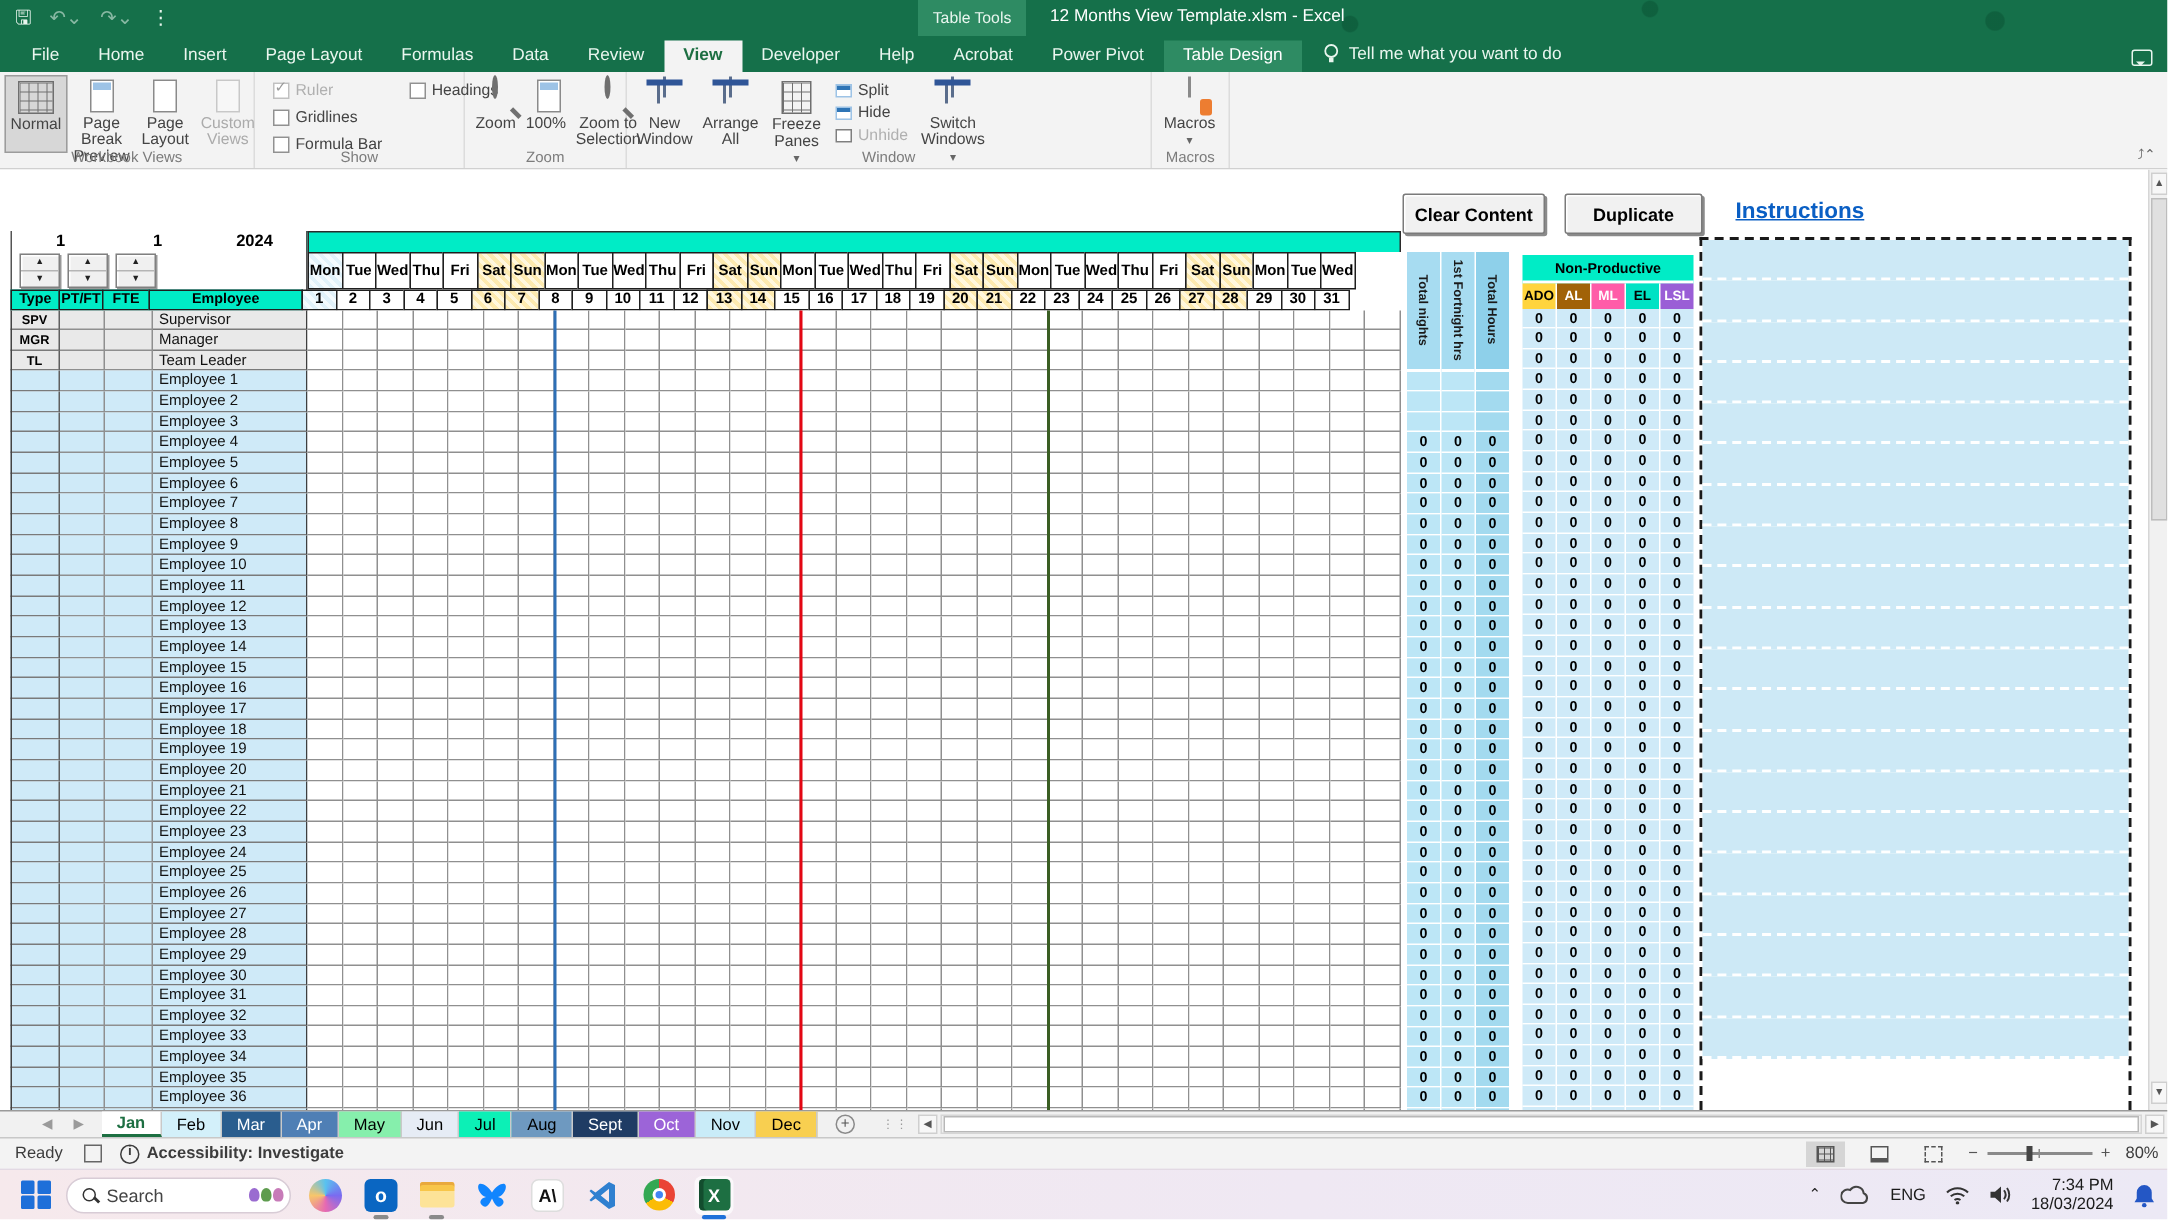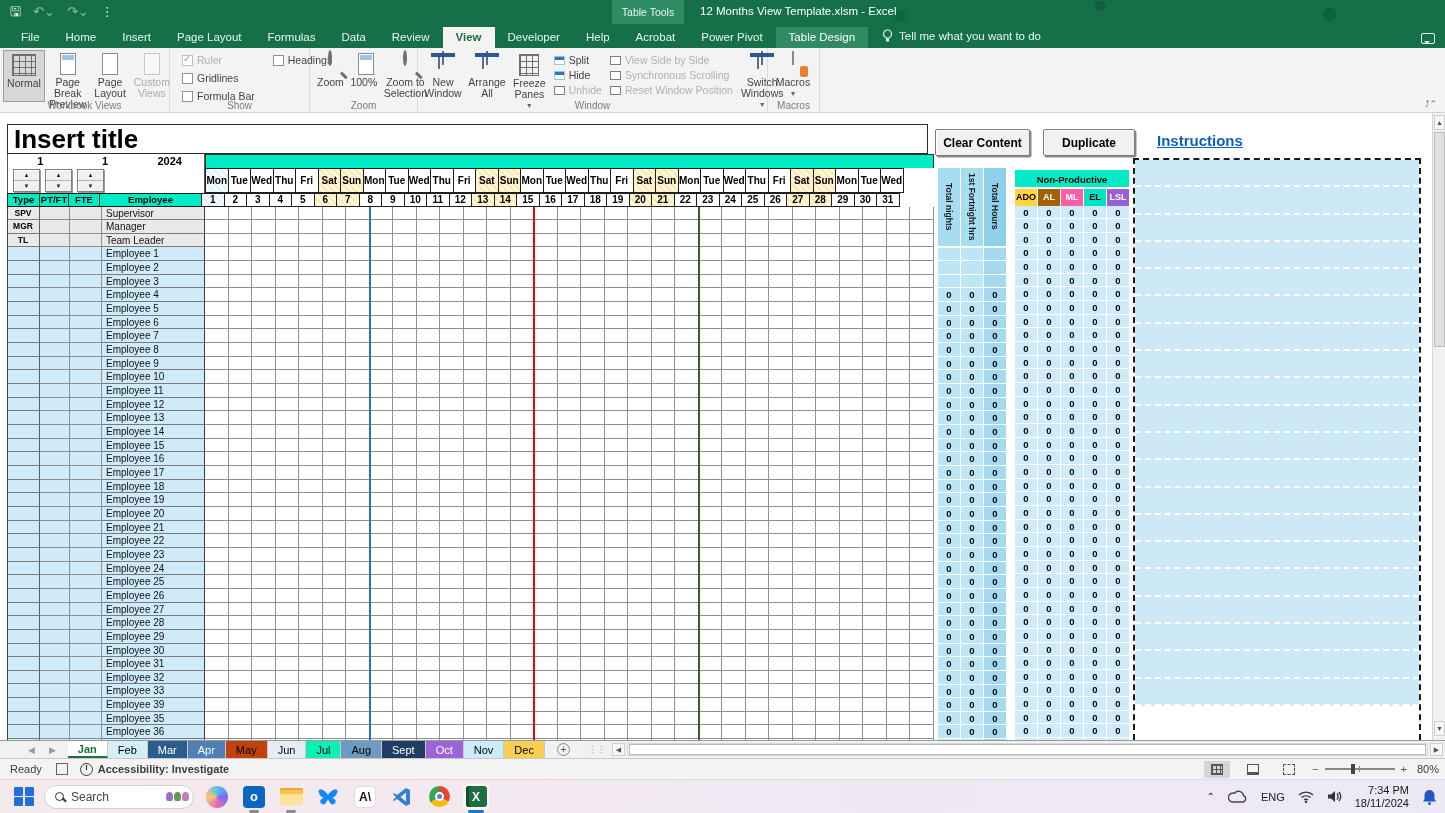--- a/index.html
+++ b/index.html
@@ -296,34 +296,20 @@
             </span>
           <span class="smallitem">
               <span class="mini b"></span>
               <span>Hide</span>
             </span>
           <span class="smallitem dis">
               <span class="mini"></span>
               <span>Unhide</span>
             </span>
         </div>
-        <div class="smallcol">
-          <span class="smallitem dis">
-              <span class="mini"></span>
-              <span>View Side by Side</span>
-            </span>
-          <span class="smallitem dis">
-              <span class="mini"></span>
-              <span>Synchronous Scrolling</span>
-            </span>
-          <span class="smallitem dis">
-              <span class="mini"></span>
-              <span>Reset Window Position</span>
-            </span>
-        </div>
         <div class="bigbtn" style="width:52px">
             <span class="ic"><span class="ic-wins"></span></span>
             <span>Switch Windows</span>
             <span class="caret">▾</span>
           </div>
       </div>
       <div class="glabel">Window</div>
     </div>
     <div class="rgroup" style="width:52px">
       <div class="gbody">
@@ -333,21 +319,20 @@
             <span class="caret">▾</span>
           </div>
       </div>
       <div class="glabel">Macros</div>
     </div>
     <div style="flex:1"></div>
     <span class="collapse-chev">⤴︎⌃</span>
   </div>
 
   <div class="sheet">
-    <div class="title-box">Insert title</div>
 
     <div class="controls">
       <div class="spin-vals">
         <span>1</span>
         <span>1</span>
         <span>2024</span>
       </div>
       <div class="spinner" style="left:5px">
           <div>▲</div>
           <div>▼</div>
@@ -1767,21 +1752,21 @@
           <div class="cell daycell wkend"></div>
           <div class="cell daycell wkend"></div>
           <div class="cell daycell"></div>
           <div class="cell daycell"></div>
           <div class="cell daycell"></div>
         </div>
         <div class="grid-row">
           <div class="cell c-type t-type emp-bg"></div>
           <div class="cell c-ptft emp-bg"></div>
           <div class="cell c-fte emp-bg"></div>
-          <div class="cell c-name t-name emp-bg">Employee 39</div>
+          <div class="cell c-name t-name emp-bg">Employee 34</div>
           <div class="cell daycell day1"></div>
           <div class="cell daycell"></div>
           <div class="cell daycell"></div>
           <div class="cell daycell"></div>
           <div class="cell daycell"></div>
           <div class="cell daycell wkend"></div>
           <div class="cell daycell wkend"></div>
           <div class="cell daycell"></div>
           <div class="cell daycell"></div>
           <div class="cell daycell"></div>
@@ -2379,21 +2364,21 @@
   <div class="tabstrip">
     <div class="nav-arrows">
       <span>◀</span>
       <span>▶</span>
     </div>
     <div style="display:flex">
         <div class="stab active" style="background: rgb(255, 255, 255); color: rgb(29, 111, 66);">Jan</div>
         <div class="stab" style="background: rgb(211, 240, 250); color: rgb(0, 0, 0);">Feb</div>
         <div class="stab" style="background: rgb(42, 93, 142); color: rgb(255, 255, 255);">Mar</div>
         <div class="stab" style="background: rgb(79, 127, 181); color: rgb(255, 255, 255);">Apr</div>
-        <div class="stab" style="background: #c2410c; color: rgb(0, 0, 0);">May</div>
+        <div class="stab" style="background: #86efac; color: rgb(0, 0, 0);">May</div>
         <div class="stab" style="background: rgb(230, 236, 245); color: rgb(0, 0, 0);">Jun</div>
         <div class="stab" style="background: rgb(12, 240, 182); color: rgb(0, 0, 0);">Jul</div>
         <div class="stab" style="background: rgb(110, 153, 192); color: rgb(0, 0, 0);">Aug</div>
         <div class="stab" style="background: rgb(31, 60, 100); color: rgb(255, 255, 255);">Sept</div>
         <div class="stab" style="background: rgb(156, 100, 216); color: rgb(255, 255, 255);">Oct</div>
         <div class="stab" style="background: rgb(201, 236, 248); color: rgb(0, 0, 0);">Nov</div>
         <div class="stab" style="background: rgb(248, 207, 80); color: rgb(0, 0, 0);">Dec</div>
       </div>
     <div class="addsheet">
         <span>+</span>
@@ -2499,21 +2484,21 @@
       <svg width="16" height="12" viewBox="0 0 16 12">
           <path d="M1 4 a10 10 0 0 1 14 0 M3.5 6.5 a7 7 0 0 1 9 0 M6 9 a3.5 3.5 0 0 1 4 0" fill="none" stroke="#333" stroke-width="1.4"></path>
           <circle cx="8" cy="11" r="1.2" fill="#333"></circle>
         </svg>
       <svg width="15" height="13" viewBox="0 0 15 13">
           <path d="M1 4.5 h3 l4 -3.5 v11 l-4 -3.5 h-3 Z" fill="#333"></path>
           <path d="M10 3.5 a5 5 0 0 1 0 6 M12 2 a7.5 7.5 0 0 1 0 9" fill="none" stroke="#333" stroke-width="1.3"></path>
         </svg>
       <span class="clock">
         <div>7:34 PM</div>
-        <div>18/11/2024</div>
+        <div>18/03/2024</div>
       </span>
       <svg width="15" height="16" viewBox="0 0 15 16">
           <path d="M7.5 1 a5 5 0 0 1 5 5 v4 l1.5 2.5 h-13 L2.5 10 v-4 a5 5 0 0 1 5 -5 Z" fill="#2457c5"></path>
           <circle cx="7.5" cy="14.5" r="1.5" fill="#2457c5"></circle>
         </svg>
     </div>
   </div>
 
 </div>
 

